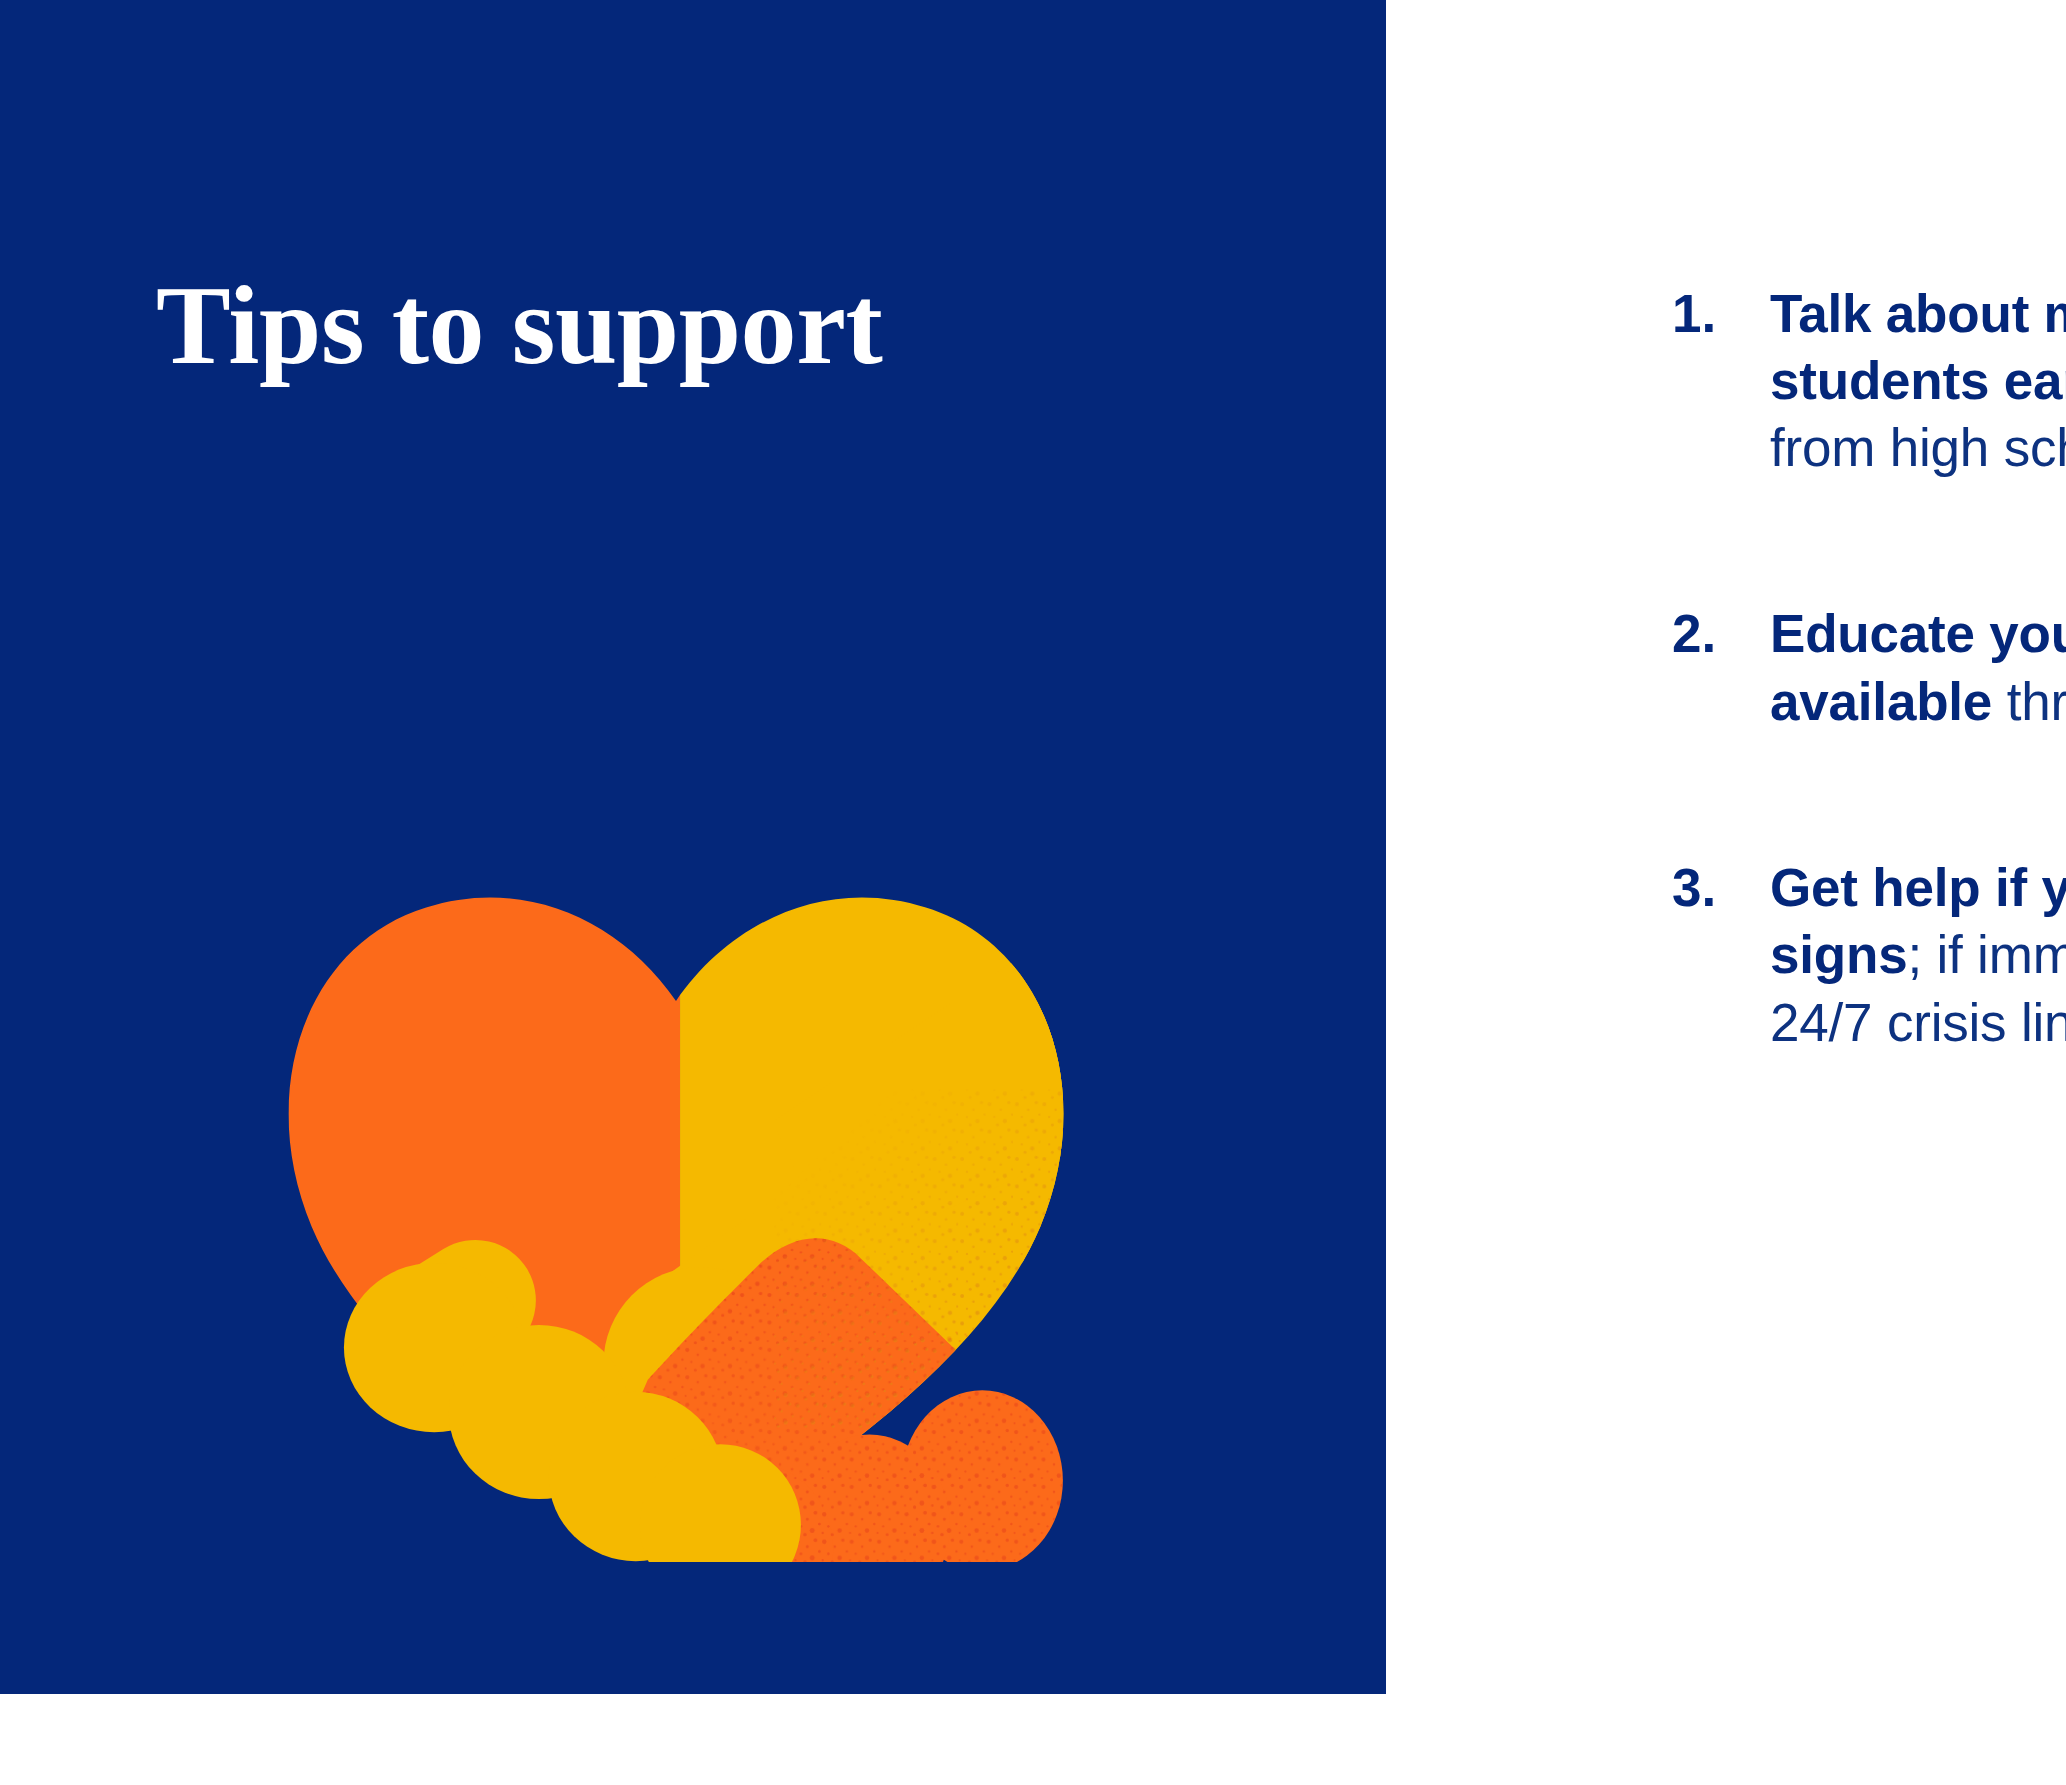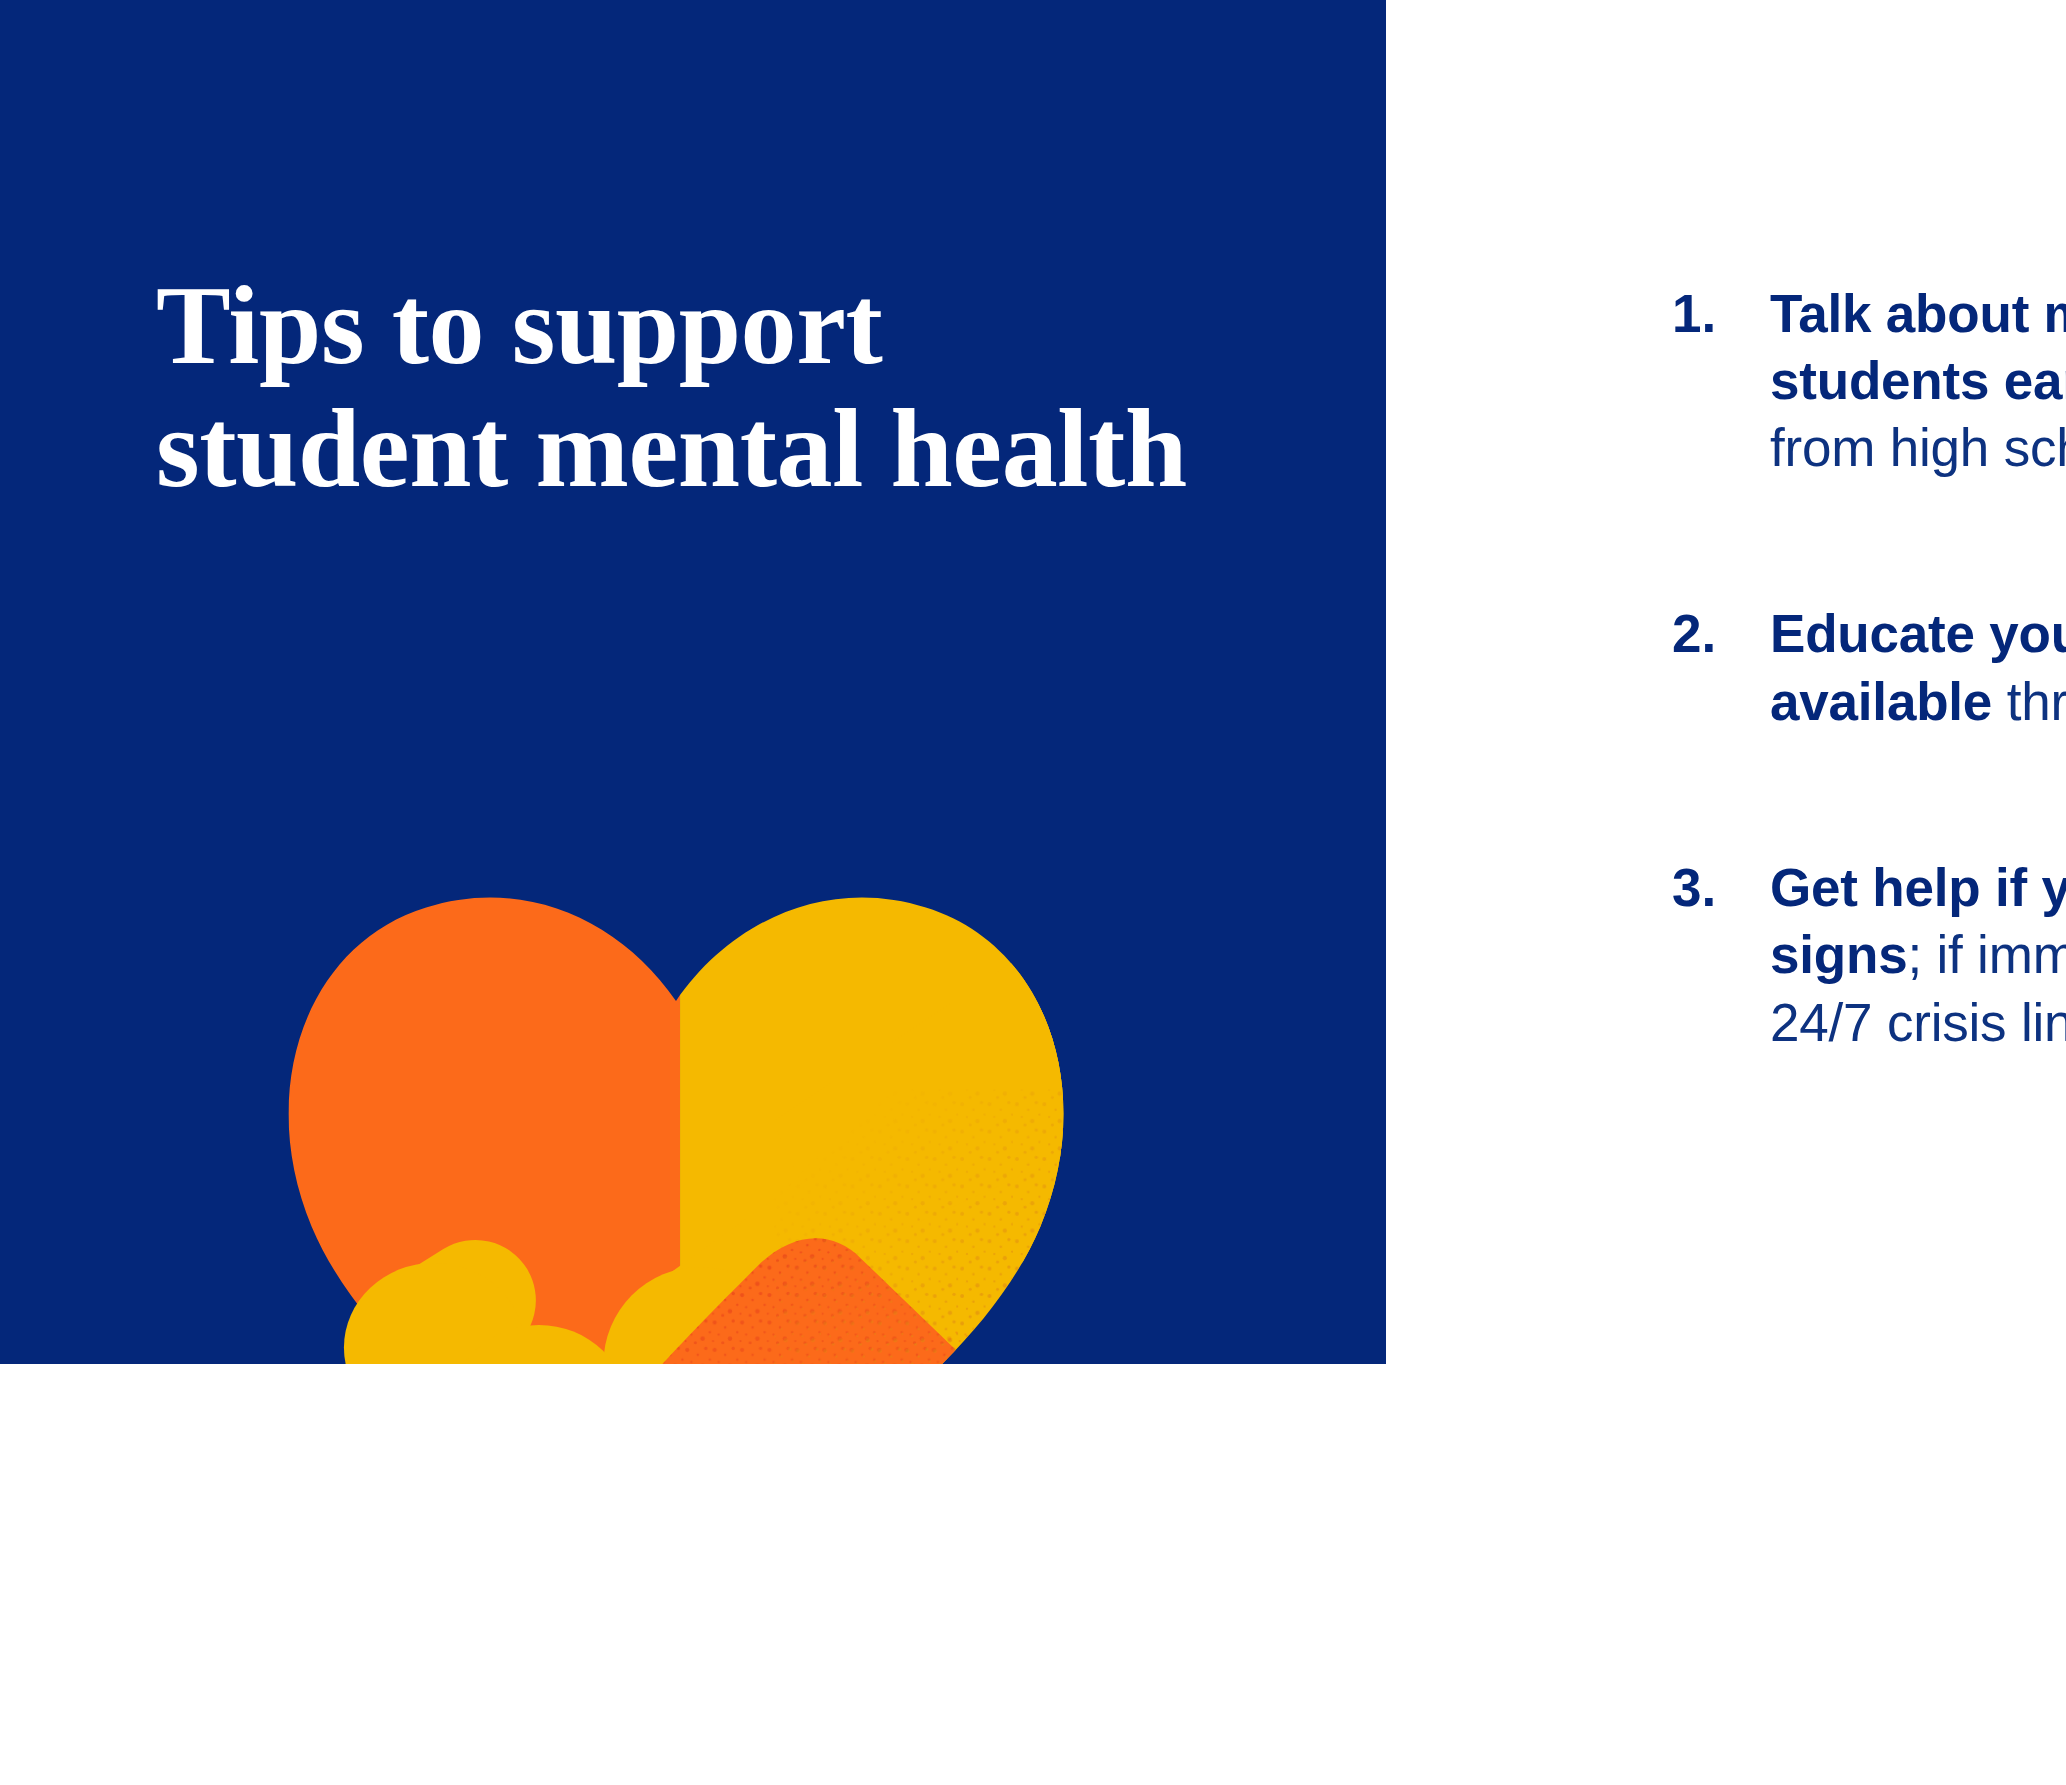--- a/index.html
+++ b/index.html
@@ -14,21 +14,21 @@
     width:3174px;height:1786px;
     display:flex;
     flex-direction:row;
     background:#ffffff;
   }
 
   
   .left-panel{
     position:relative;
     width:1386px;
-    height:1364px;
+    height:1694px;
     background:#04277a;
     flex:0 0 1386px;
     overflow:hidden;
   }
   .title-block{
     position:absolute;
     left:156px;
     top:264px;
     width:1116px;
   }
@@ -99,21 +99,20 @@
 </style>
 </head>
 <body>
 
 <div class="slide">
 
   <div class="left-panel">
 
     <div class="title-block">
       <span class="title-line">Tips to support</span>
-      <span class="title-line">student mental health</span>
     </div>
 
     <div class="illustration">
       <svg viewBox="0 0 1000 846" xmlns="http://www.w3.org/2000/svg">
         <defs>
 
           <pattern id="speck" width="34" height="34" patternUnits="userSpaceOnUse">
             <circle cx="4" cy="5" r="2.6" fill="#e8441a"></circle>
             <circle cx="17" cy="11" r="1.6" fill="#e8441a"></circle>
             <circle cx="27" cy="3" r="2.1" fill="#e8441a"></circle>

